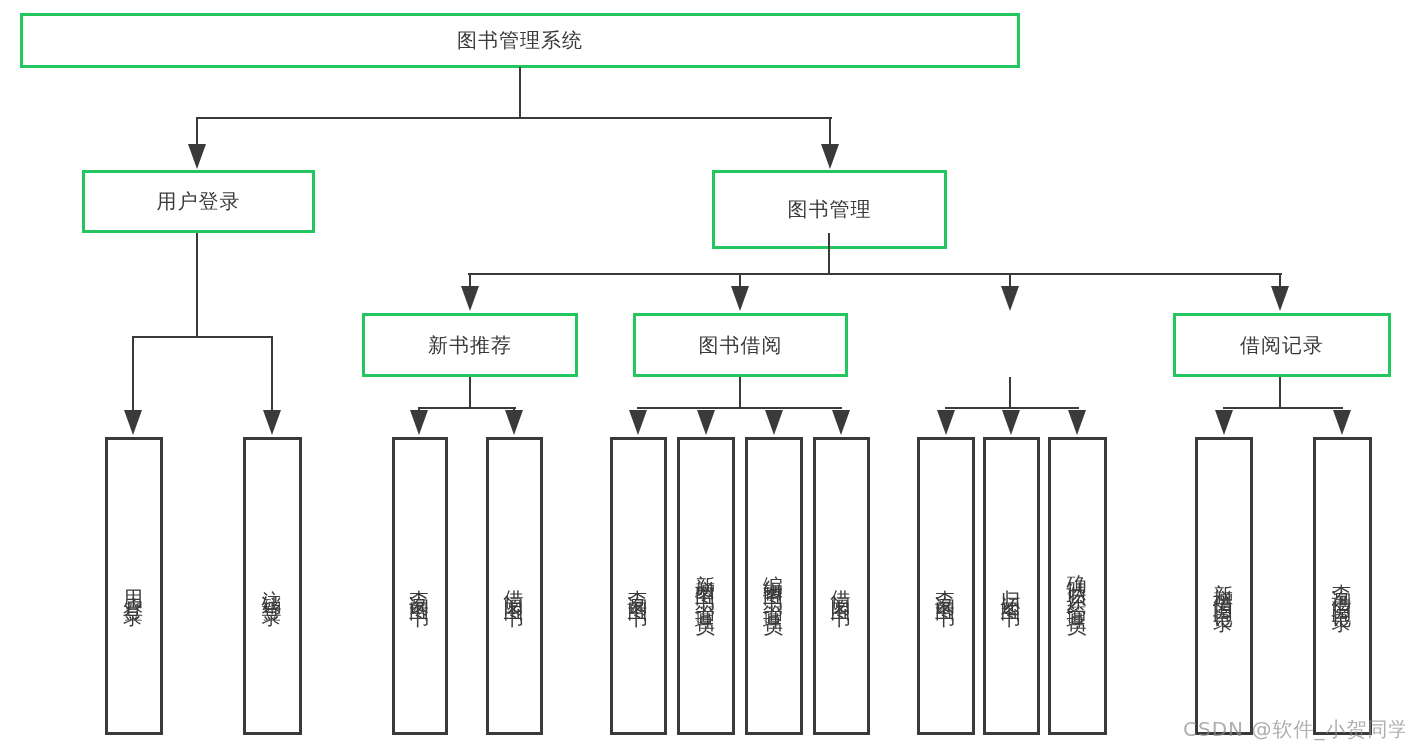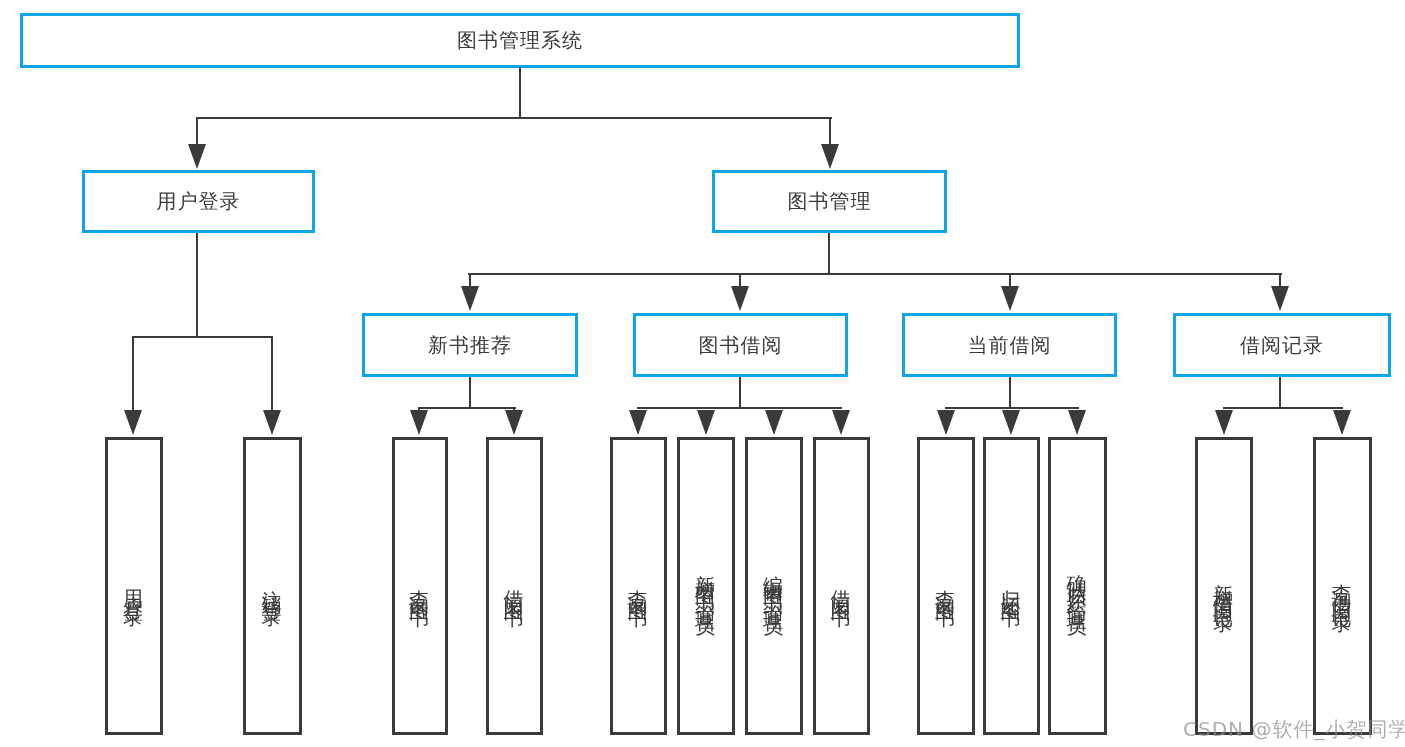--- a/index.html
+++ b/index.html
@@ -1,20 +1,20 @@
 <!DOCTYPE html>
 <html><head>
 <meta charset="utf-8">
 <style>
   html,body{margin:0;padding:0;background:#ffffff;}
   body{font-family:"DejaVu Sans","Liberation Sans",sans-serif;}
   .canvas{position:relative;width:1405px;height:747px;background:#ffffff;overflow:hidden;}
   .hbox{
     position:absolute;box-sizing:border-box;background:#ffffff;
-    border:3px solid #0ea5e9;display:flex;align-items:center;justify-content:center;
+    border:3px solid #22c55e;display:flex;align-items:center;justify-content:center;
     font-size:20px;color:#3a3a3a;letter-spacing:1px;white-space:nowrap;
   }
   .vbox{
     position:absolute;box-sizing:border-box;background:#ffffff;
     border:3px solid #3a3a3a;display:flex;align-items:center;justify-content:center;
     font-size:20px;color:#3a3a3a;
     writing-mode:vertical-rl;text-orientation:mixed;letter-spacing:6px;
   }
   .line{position:absolute;background:#3a3a3a;}
   .ah{
@@ -35,21 +35,21 @@
   <div class="hbox" style="left:20px;top:13px;width:1000px;height:55px;">图书管理系统</div>
 
   <div class="line" style="left:519px;top:67px;width:2px;height:52px;"></div>
   <div class="line" style="left:196px;top:117px;width:636px;height:2px;"></div>
   <div class="line" style="left:196px;top:117px;width:2px;height:30px;"></div>
   <div class="line" style="left:829px;top:117px;width:2px;height:30px;"></div>
   <div class="ah" style="left:188px;top:144px;"></div>
   <div class="ah" style="left:821px;top:144px;"></div>
 
   <div class="hbox" style="left:82px;top:170px;width:233px;height:63px;">用户登录</div>
-  <div class="hbox" style="left:712px;top:170px;width:235px;height:63px;">图书管理</div>
+  <div class="hbox" style="left:712px;top:170px;width:235px;height:79px;">图书管理</div>
 
   <div class="line" style="left:196px;top:233px;width:2px;height:103px;"></div>
   <div class="line" style="left:132px;top:336px;width:141px;height:2px;"></div>
   <div class="line" style="left:132px;top:336px;width:2px;height:76px;"></div>
   <div class="line" style="left:271px;top:336px;width:2px;height:76px;"></div>
   <div class="ah" style="left:124px;top:410px;"></div>
   <div class="ah" style="left:263px;top:410px;"></div>
 
   <div class="line" style="left:828px;top:233px;width:2px;height:40px;"></div>
   <div class="line" style="left:468px;top:273px;width:814px;height:2px;"></div>
@@ -57,21 +57,20 @@
   <div class="line" style="left:739px;top:273px;width:2px;height:14px;"></div>
   <div class="line" style="left:1009px;top:273px;width:2px;height:14px;"></div>
   <div class="line" style="left:1279px;top:273px;width:2px;height:14px;"></div>
   <div class="ah" style="left:461px;top:286px;"></div>
   <div class="ah" style="left:731px;top:286px;"></div>
   <div class="ah" style="left:1001px;top:286px;"></div>
   <div class="ah" style="left:1271px;top:286px;"></div>
 
   <div class="hbox" style="left:633px;top:313px;width:215px;height:64px;">图书借阅</div>
   <div class="hbox" style="left:362px;top:313px;width:216px;height:64px;">新书推荐</div>
-  <div class="hbox" style="left:902px;top:313px;width:215px;height:64px;">当前借阅</div>
   <div class="hbox" style="left:1173px;top:313px;width:218px;height:64px;">借阅记录</div>
 
   <div class="line" style="left:469px;top:377px;width:2px;height:30px;"></div>
   <div class="line" style="left:418px;top:407px;width:98px;height:2px;"></div>
   <div class="line" style="left:418px;top:407px;width:2px;height:8px;"></div>
   <div class="line" style="left:513px;top:407px;width:2px;height:8px;"></div>
   <div class="ah" style="left:410px;top:410px;"></div>
   <div class="ah" style="left:505px;top:410px;"></div>
 
   <div class="line" style="left:739px;top:377px;width:2px;height:30px;"></div>

